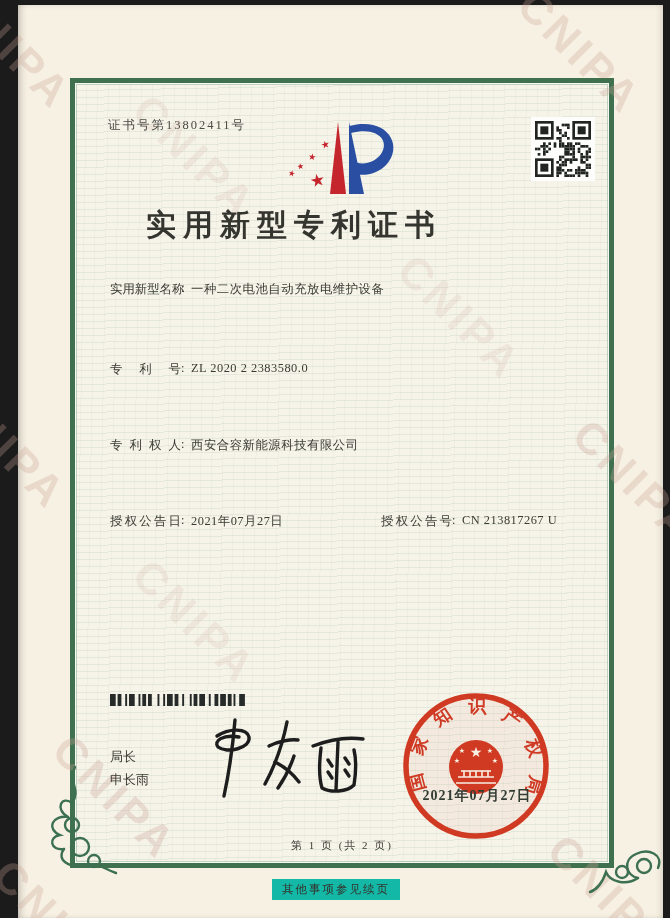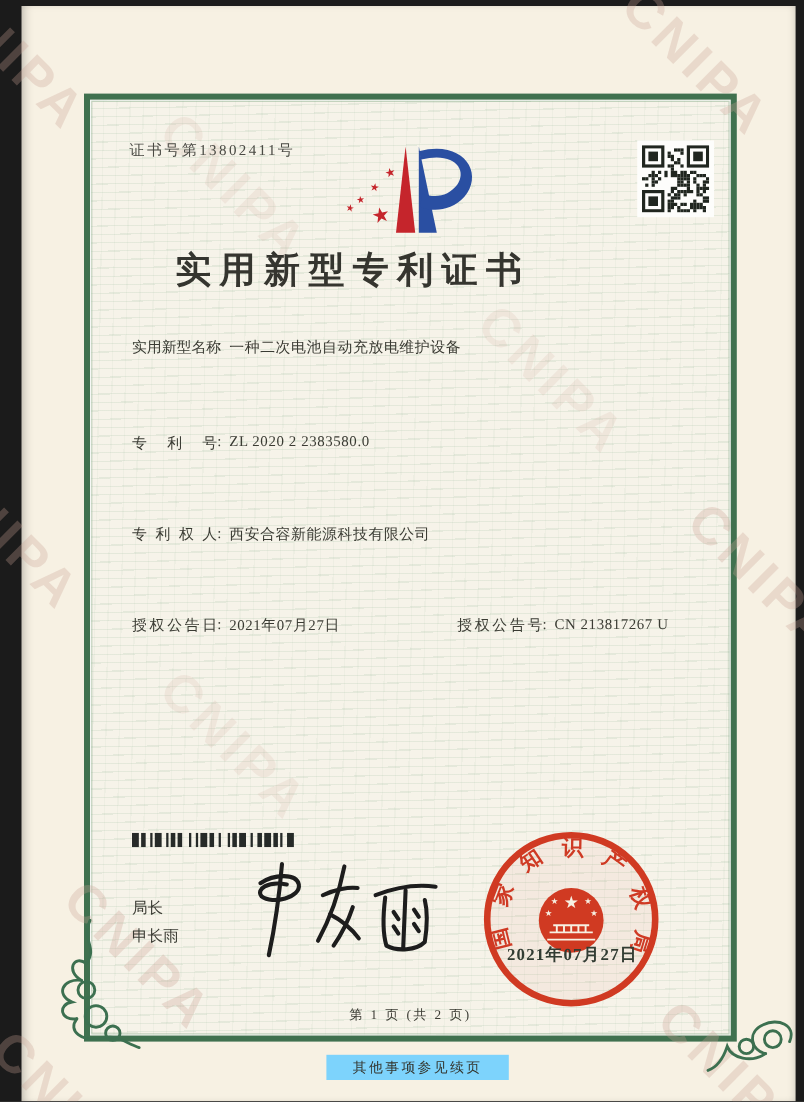--- a/index.html
+++ b/index.html
@@ -38,21 +38,21 @@
          color:#45483e;text-align:justify;}
   .legal p{margin:0;text-indent:2em;}
   .barcode{position:absolute;left:110px;top:694px;width:166px;height:12px;}
   .sig-label{position:absolute;left:110px;top:745px;font-size:13px;color:#3a3b33;line-height:23px;}
   .signature{position:absolute;left:195px;top:710px;}
   .seal{position:absolute;left:401px;top:691px;width:150px;height:150px;z-index:3;}
   .sealdate{position:absolute;left:404px;top:787px;width:146px;text-align:center;z-index:4;
             font-size:14px;font-weight:bold;letter-spacing:1px;color:#323c33;}
   .pageinfo{position:absolute;left:242px;top:838px;width:200px;text-align:center;
             font-size:11px;letter-spacing:2px;color:#3c3d35;}
-  .contnote{position:absolute;left:272px;top:879px;background:#7dd3fc;padding:3px 22px;
+  .contnote{position:absolute;left:272px;top:879px;background:#14b8a6;padding:3px 10px;
             font-size:11.5px;letter-spacing:2px;color:#33342c;z-index:2;}
   .flourish{position:absolute;z-index:2;pointer-events:none;}
 </style>
 </head>
 <body>
 
 <div class="stage">
   <div class="paper">
 
     <span class="wm" style="left:-45px;top:-30px;">CNIPA</span>

